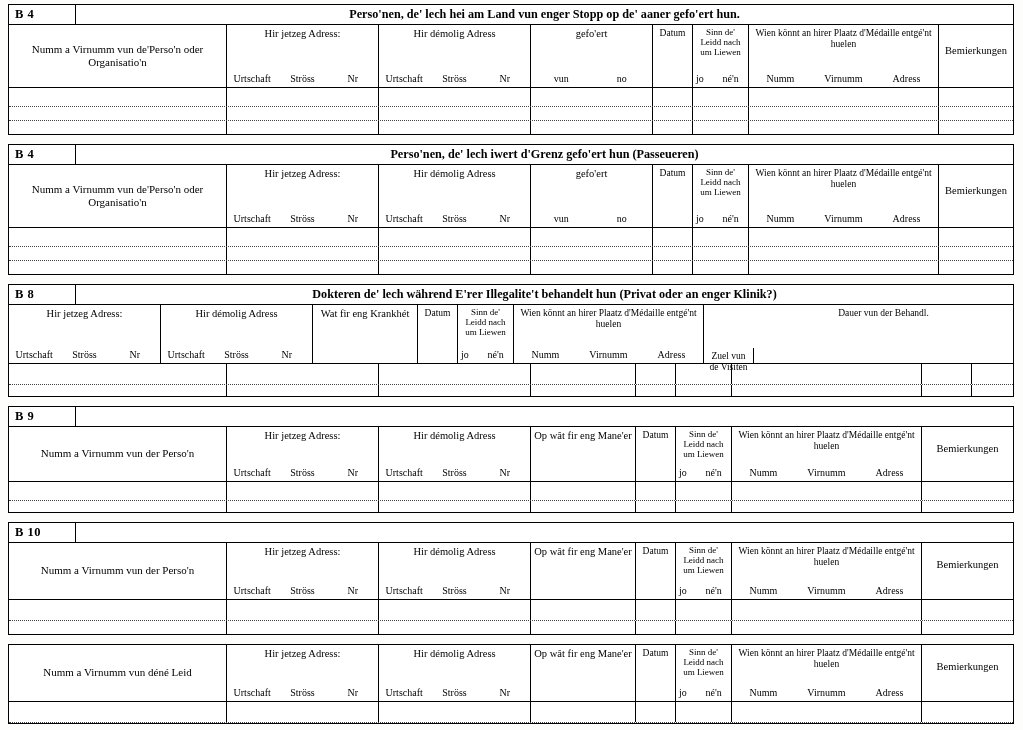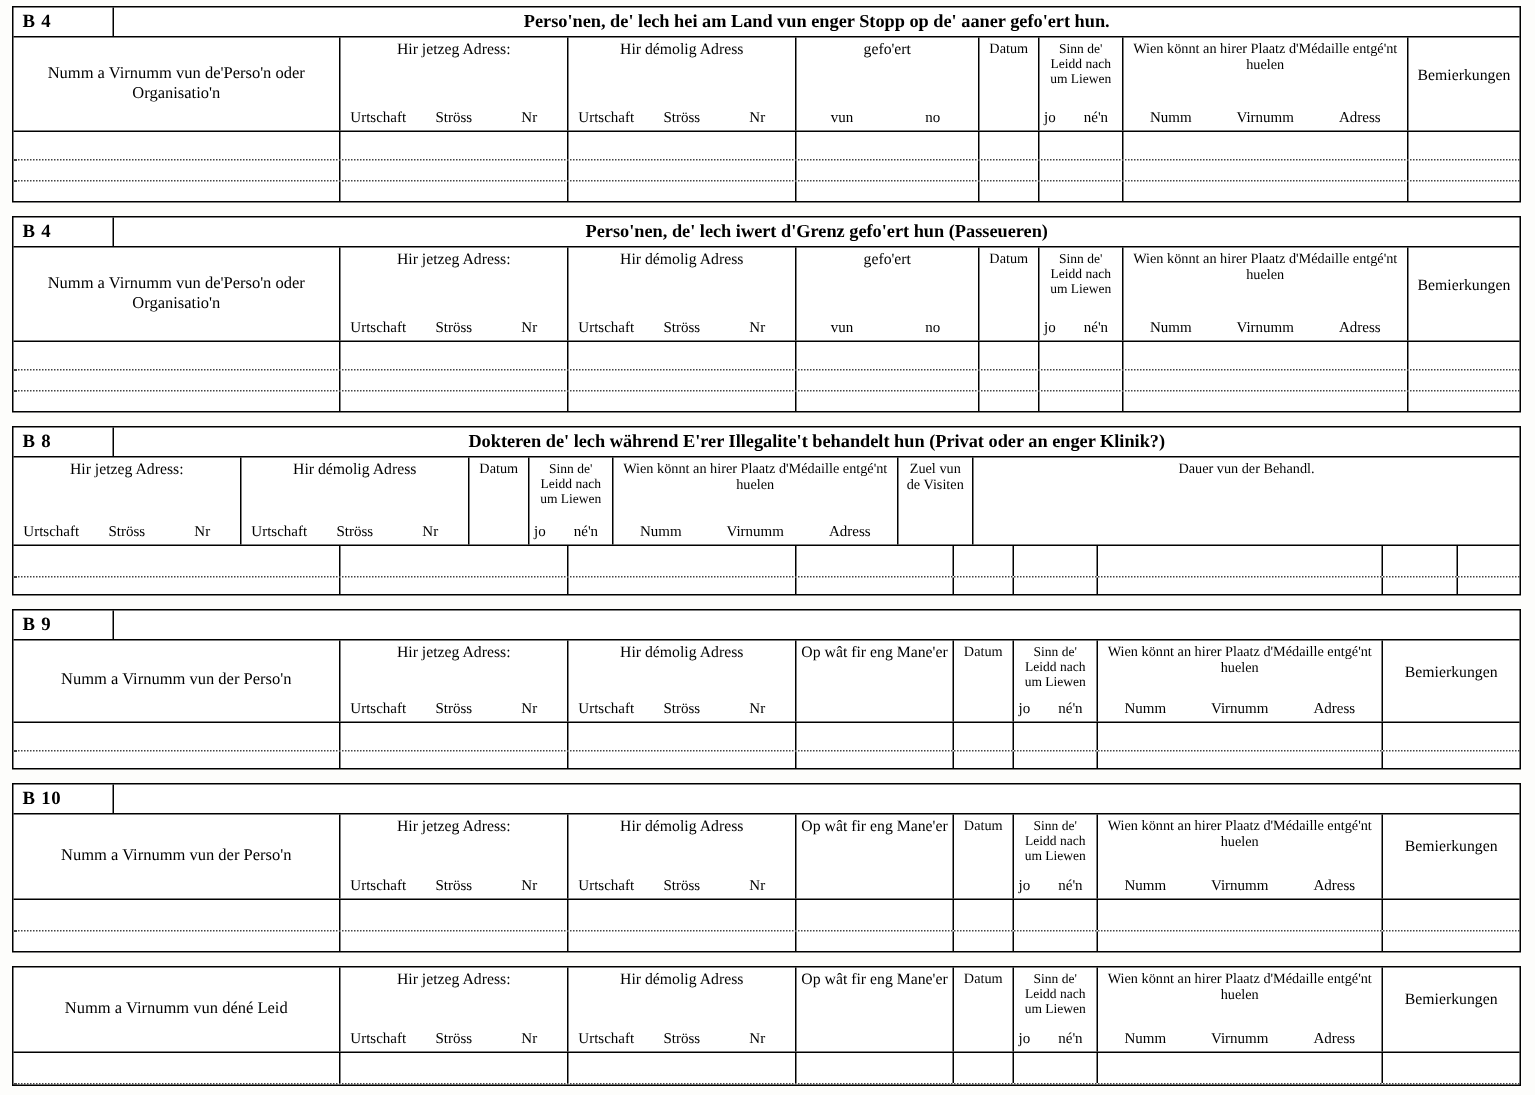--- a/index.html
+++ b/index.html
@@ -315,39 +315,42 @@
           </div>
         </div>
         <div class="cell" style="width:152px;">
           <div class="top">Hir démolig Adress</div>
           <div class="sub noline">
             <div class="scell" style="border-right:none;">Urtschaft</div>
             <div class="scell" style="border-right:none;">Ströss</div>
             <div class="scell" style="border-right:none;">Nr</div>
           </div>
         </div>
+        <div class="cell" style="width:105px;">
+          <div class="top">Wat fir eng Krankhét</div>
+        </div>
         <div class="cell" style="width:40px;">
           <div class="top small">Datum</div>
         </div>
         <div class="cell" style="width:56px;">
           <div class="top tiny">Sinn  de' Leidd  nach um Liewen</div>
           <div class="sub noline">
             <div class="scell" style="border-right:none;text-align:left;justify-content:flex-start;padding-left:3px;">jo</div>
             <div class="scell" style="border-right:none;text-align:left;justify-content:flex-start;">né'n</div>
           </div>
         </div>
         <div class="cell" style="width:190px;">
           <div class="top small">Wien könnt an hirer Plaatz d'Médaille entgé'nt huelen</div>
           <div class="sub noline">
             <div class="scell" style="border-right:none;">Numm</div>
             <div class="scell" style="border-right:none;">Virnumm</div>
             <div class="scell" style="border-right:none;">Adress</div>
           </div>
         </div>
-        <div class="cell" style="width:50px;">
+        <div class="cell" style="width:50px;margin-top:43px;">
           <div class="top small">Zuel vun de Visiten</div>
         </div>
         <div class="cell" style="flex:1 1 auto;">
           <div class="top small">Dauer vun der Behandl.</div>
         </div>
       </div>
       <div class="rows">
         <div class="datarow h20 dotted">
           <div class="dc" style="width:218px;"></div>
             <div class="dc" style="width:152px;"></div>

